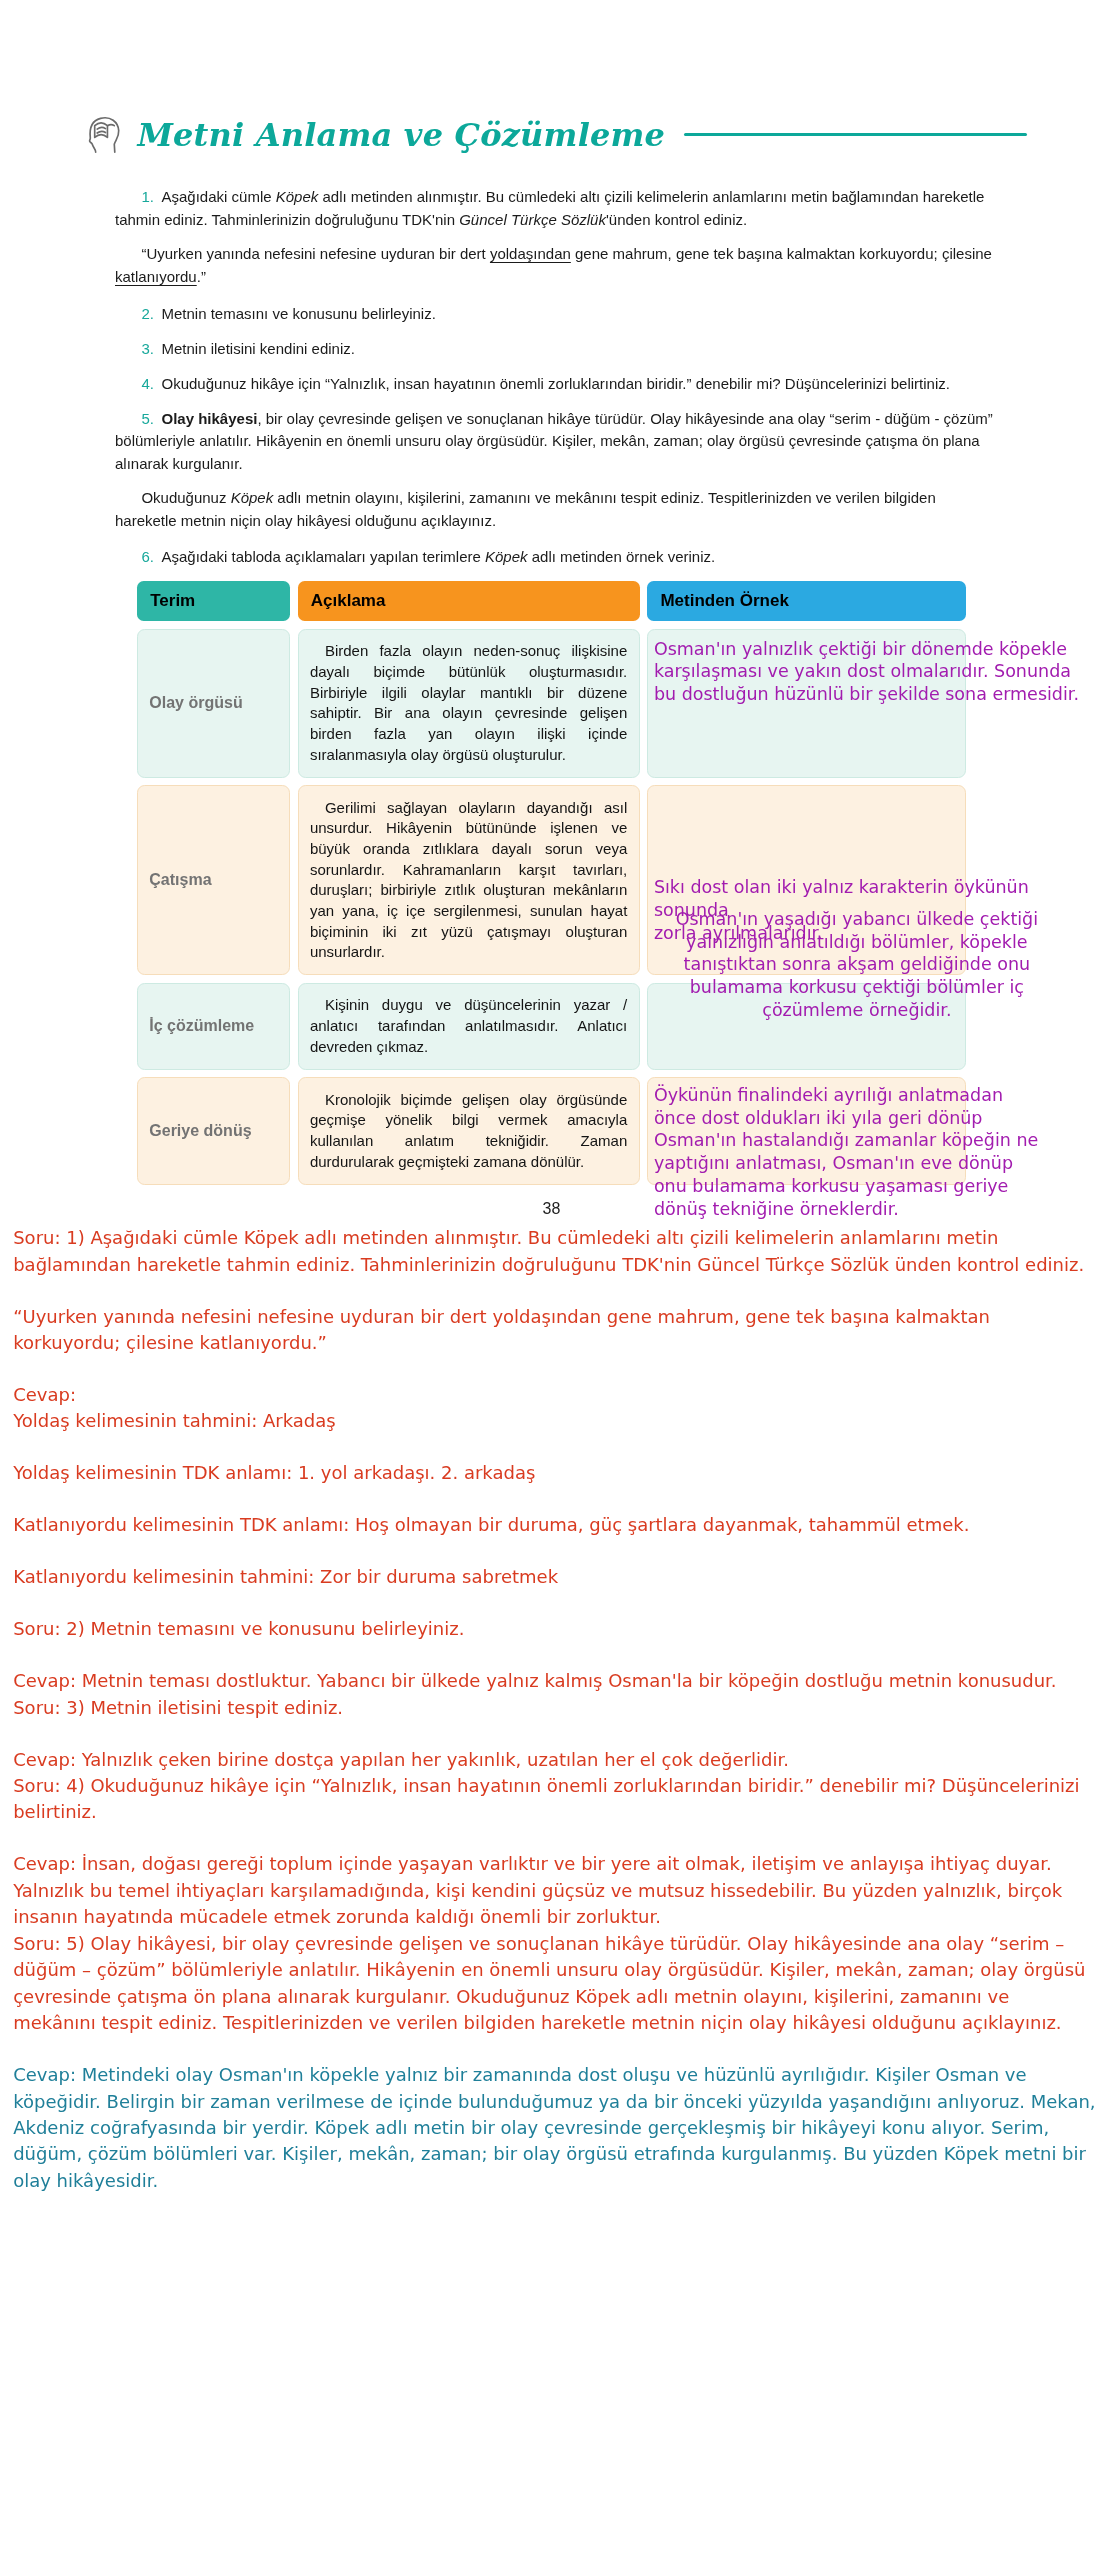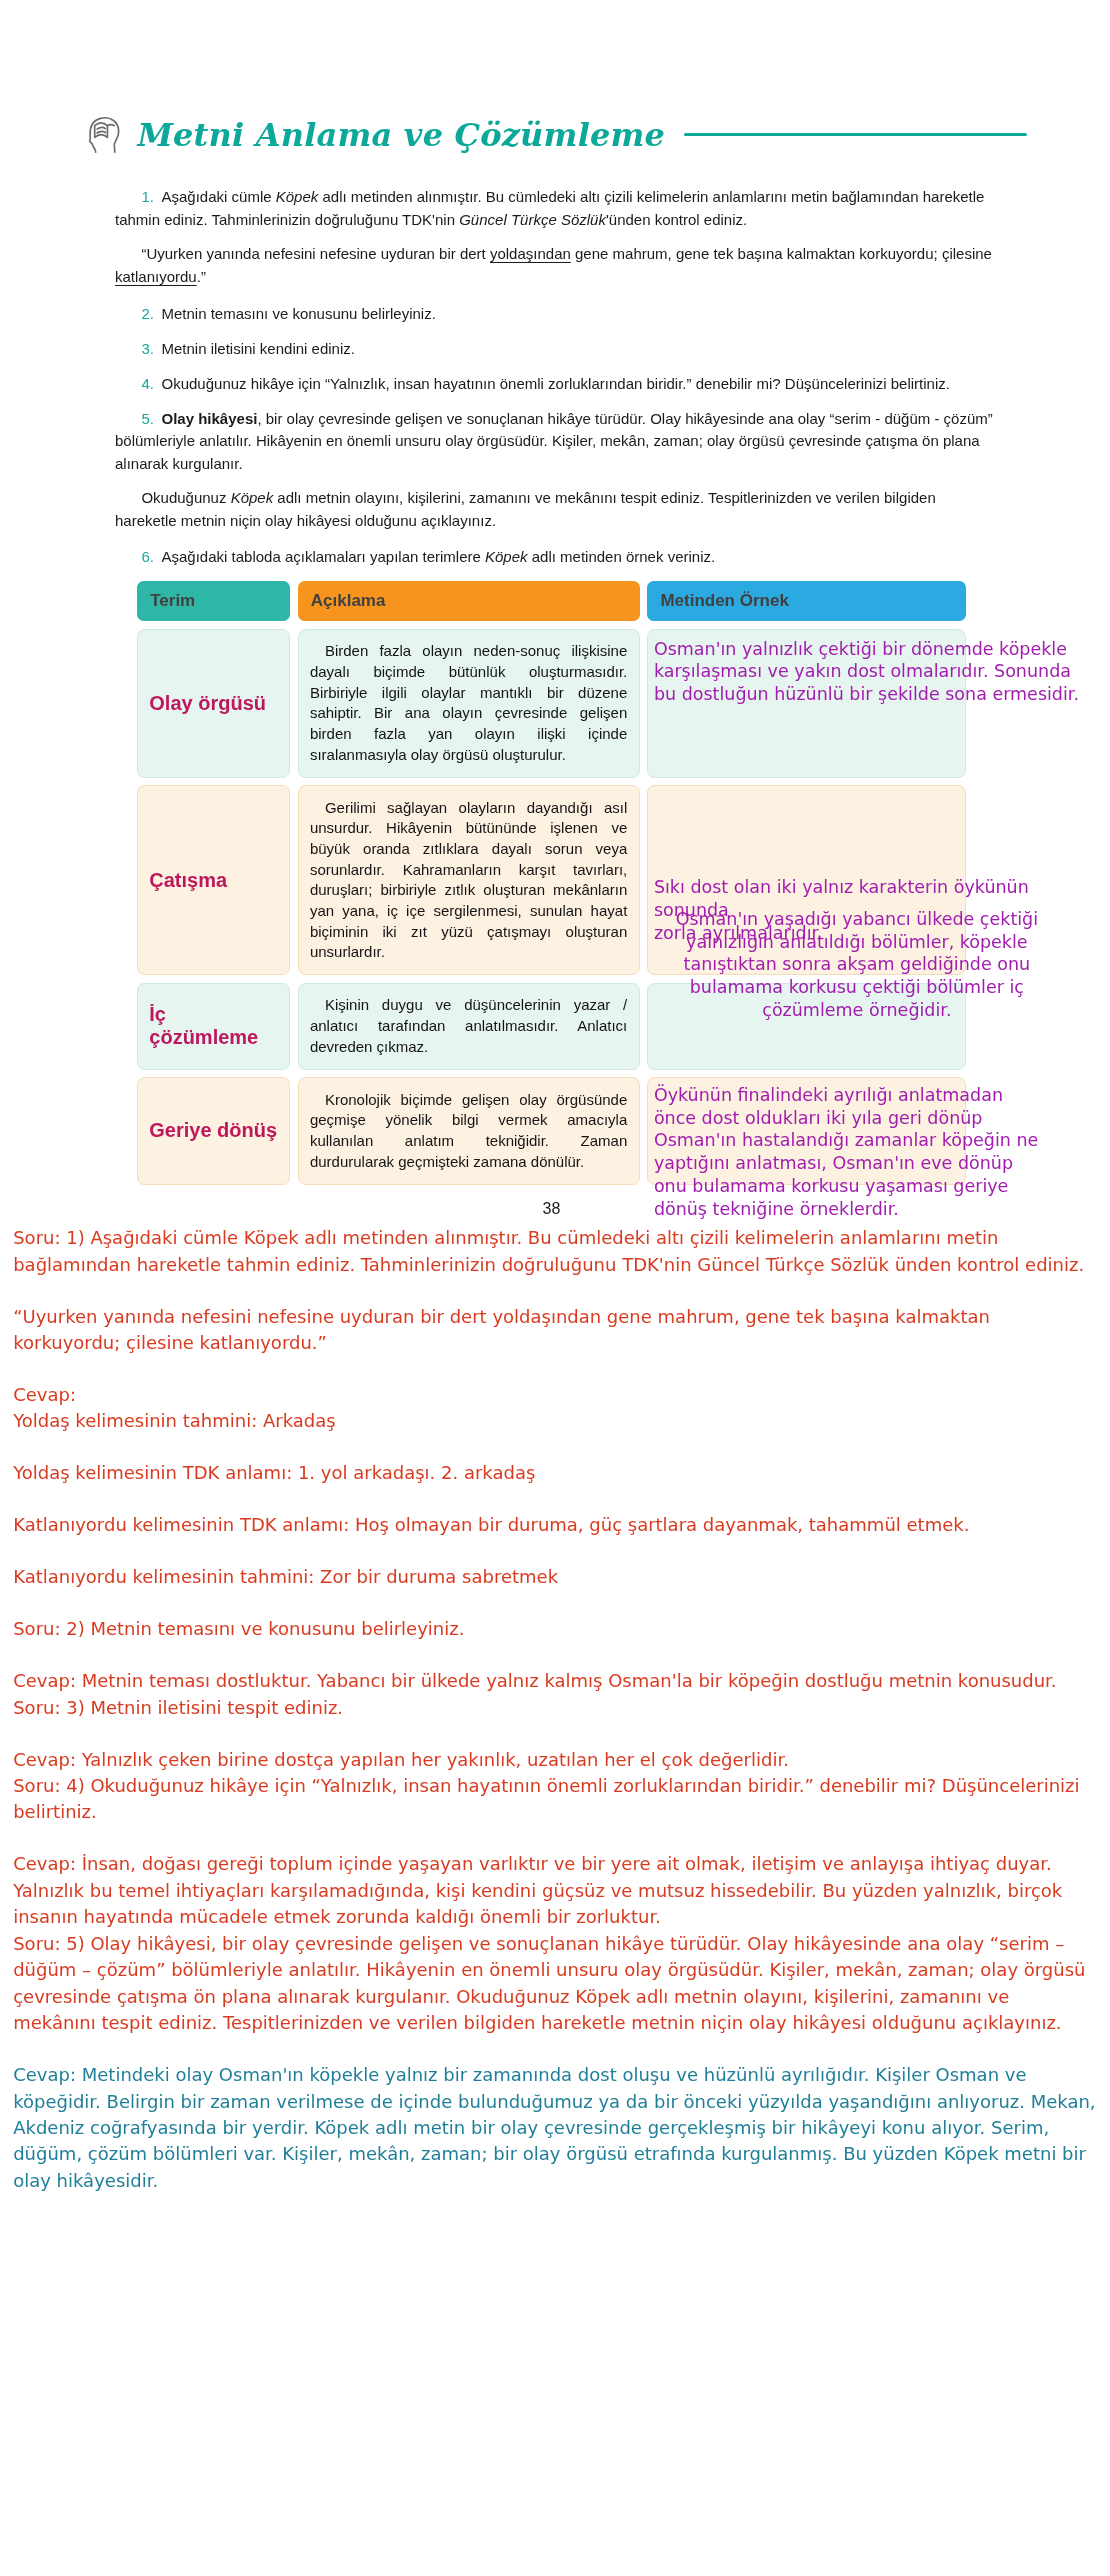--- a/index.html
+++ b/index.html
@@ -27,31 +27,31 @@
   .rt-b { font-weight:700; }
   .rt-u { text-decoration:underline; text-underline-offset:2.8px; }
   p.quote { text-indent:26.4px; margin:3.8px 0 15px; }
   p.cont { text-indent:26.4px; margin:1.9px 0 13.2px; }
 
   
   .term-table { position:relative; margin:13.2px 0 0 137px; width:829px; }
   .t-grid { display:grid; grid-template-columns:153px 342px 319px; gap:7.6px; }
   .t-row { display:contents; }
   .t-head {
-    height:40px; border-radius:6.6px; color:#404040; font-weight:700; font-size:17px;
+    height:40px; border-radius:6.6px; color:#000000; font-weight:700; font-size:17px;
     display:flex; align-items:center; padding-left:13.2px;
   }
   .h-terim { background:#2eb6a6; }
   .h-aciklama { background:#f7941e; }
   .h-ornek { background:#2ba9e1; }
 
   .cell { border-radius:7.6px; padding:11.3px 11.3px; }
   .row-mint  .cell { background:#e7f5f1; border:0.9px solid #cdeae2; }
   .row-cream .cell { background:#fdf1e1; border:0.9px solid #f6ddba; }
-  .cell-term { display:flex; align-items:center; font-weight:700; font-size:20px; color:#be185d; }
+  .cell-term { display:flex; align-items:center; font-weight:700; font-size:16px; color:#737373; }
   .cell-exp  { font-size:15px; line-height:1.38; text-align:justify; text-indent:15px; color:#141414; }
   .cell-ans  { position:relative; }
 
   .ans {
     position:absolute; left:5.7px; z-index:3;
     font-family:"DejaVu Sans", sans-serif; color:#a21caf;
     font-size:17.5px; line-height:1.3; white-space:pre-line;
   }
   .ans-1 { top:7.6px;   width:439px; }
   .ans-2 { top:90px;  width:439px; }

